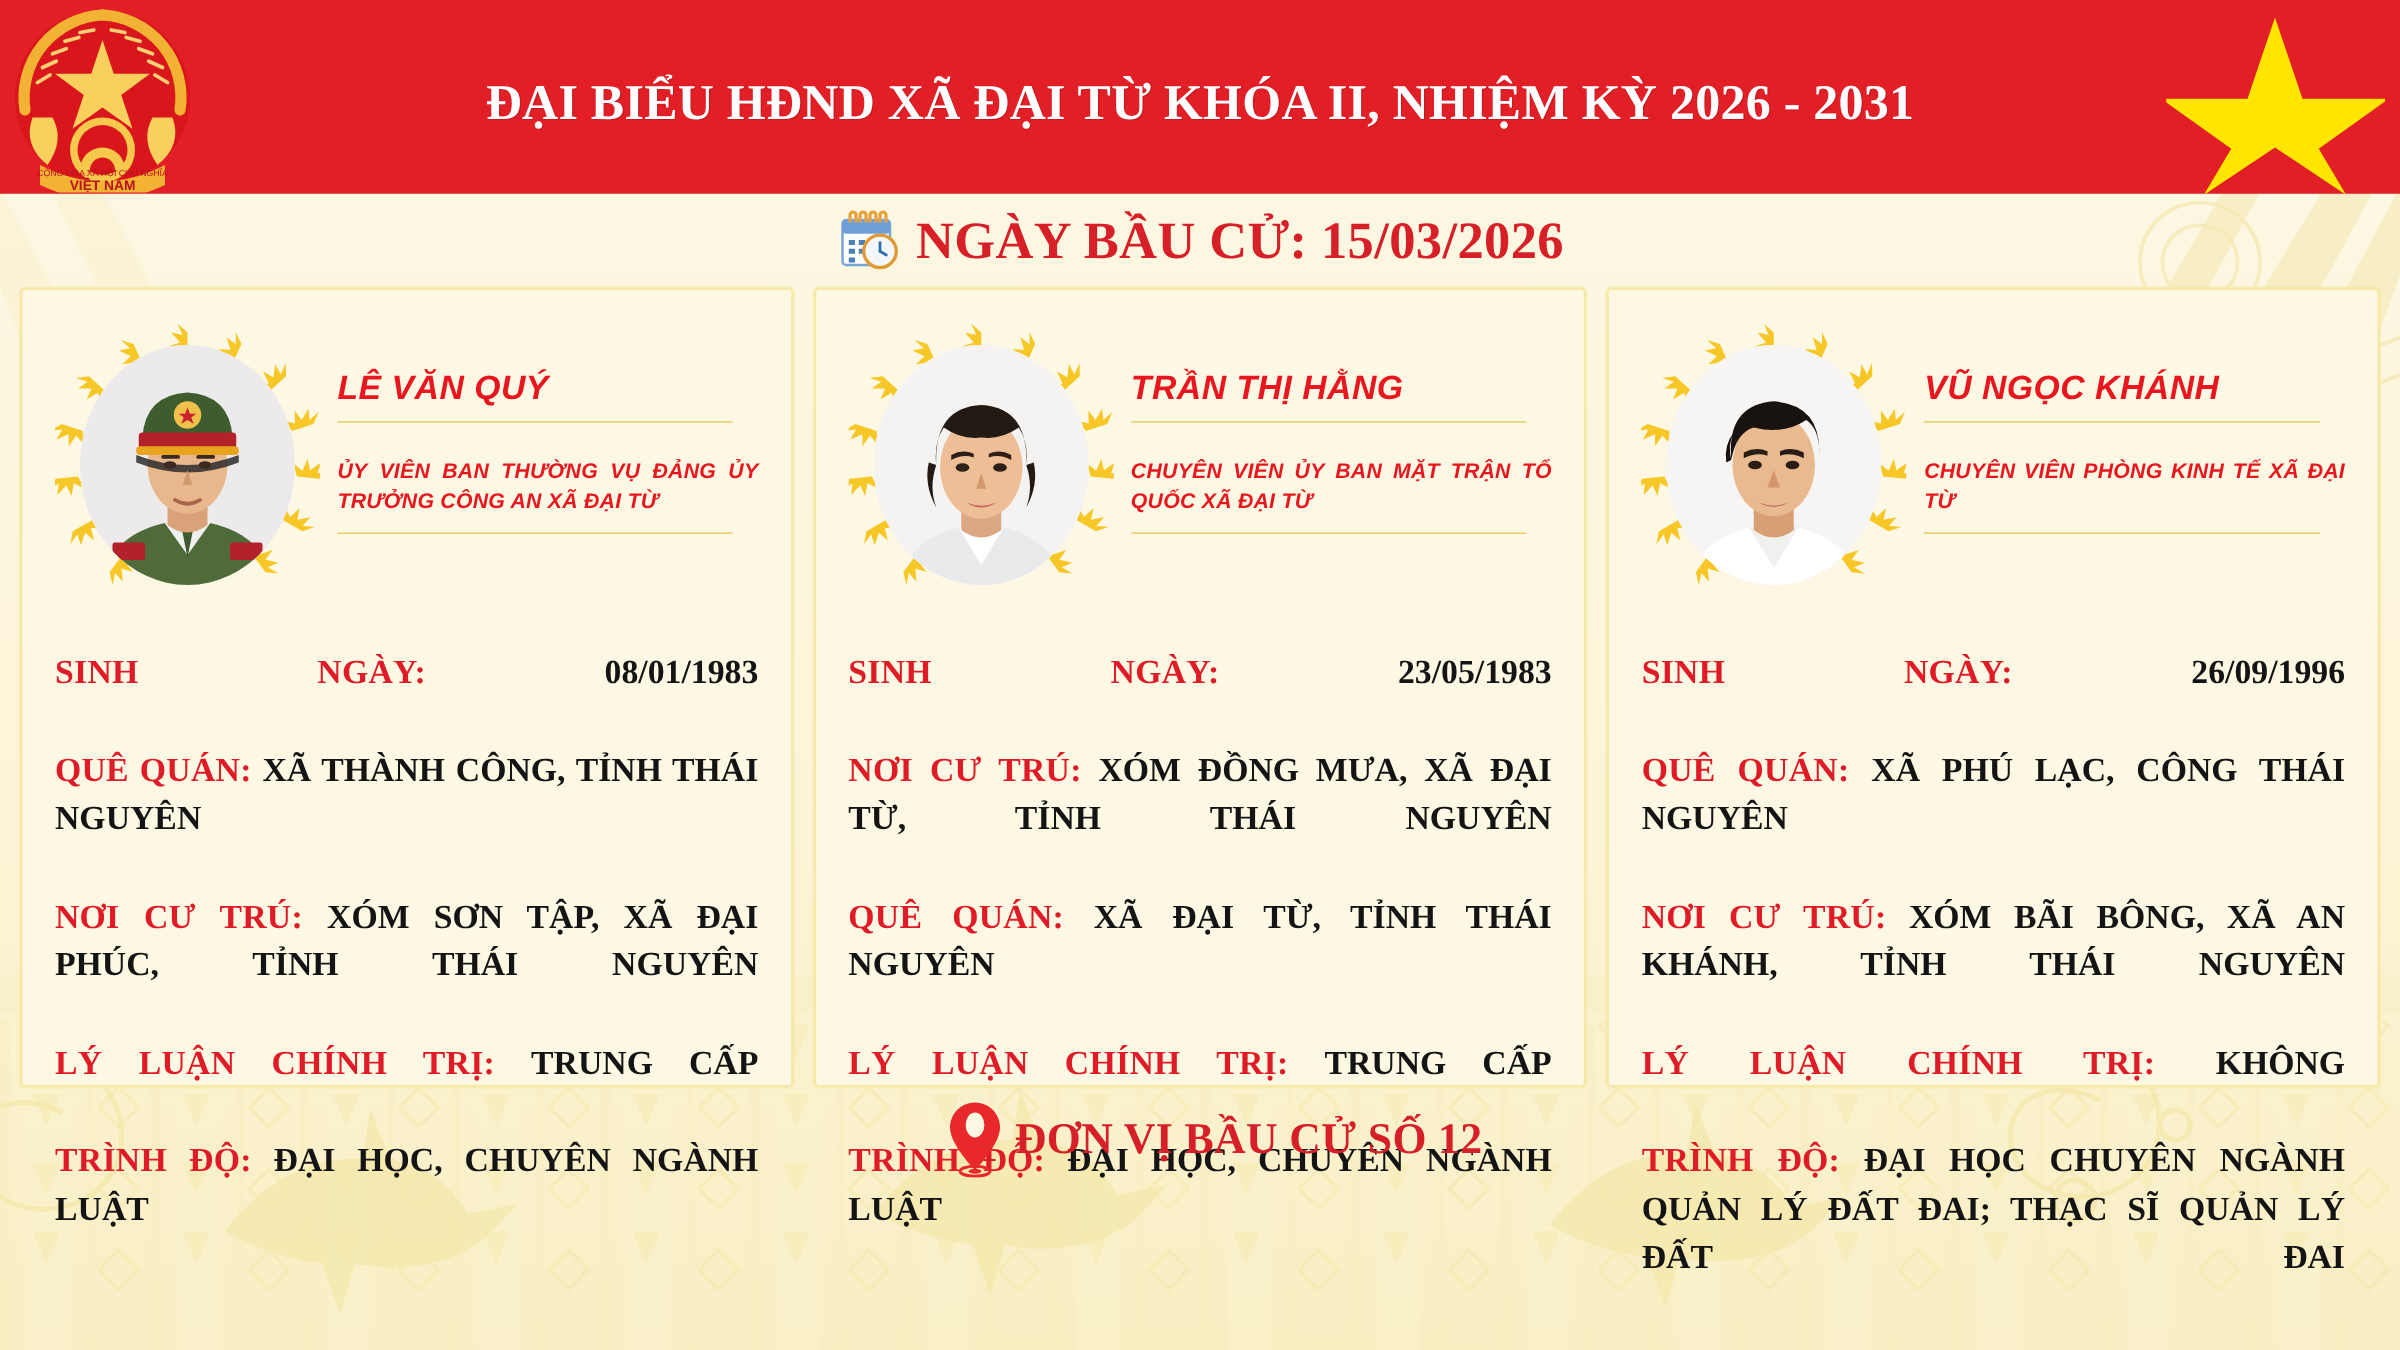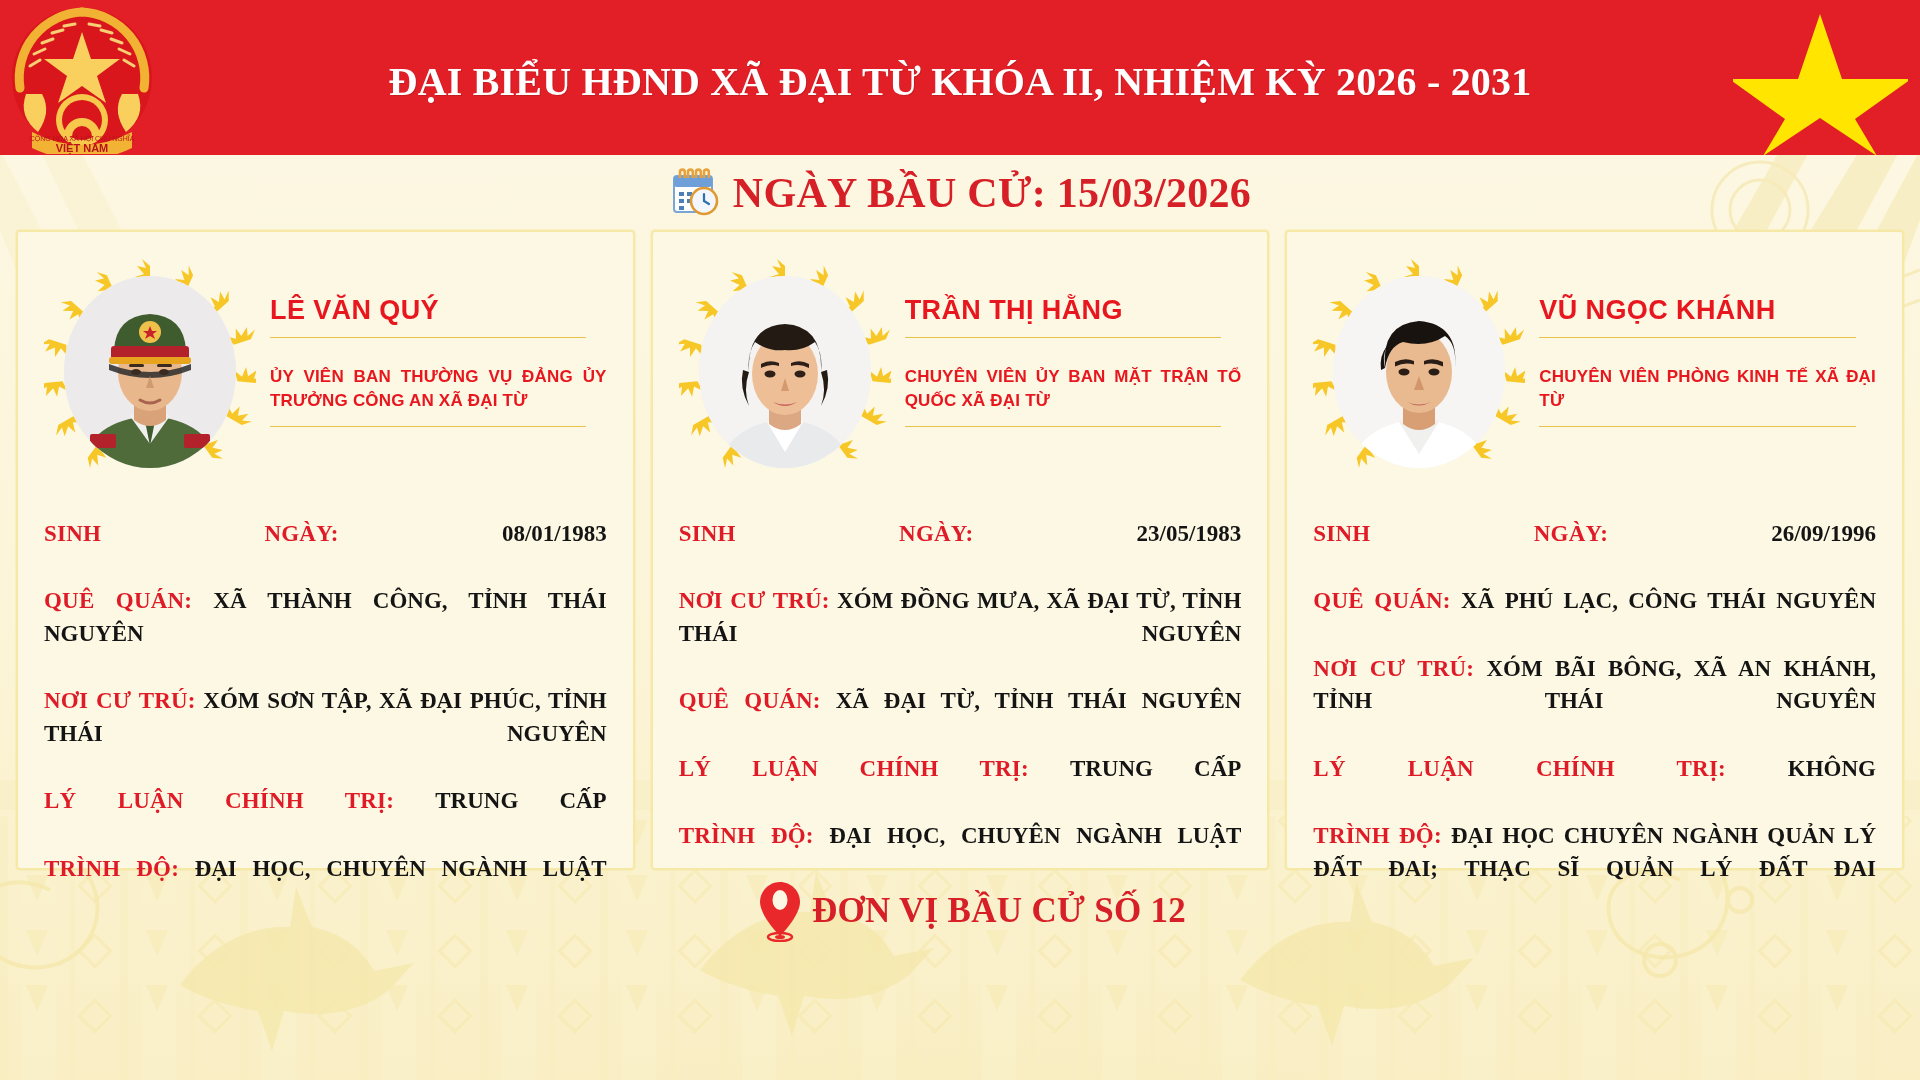--- a/index.html
+++ b/index.html
@@ -152,20 +152,21 @@
     border-radius: 50% / 50%;
     overflow: hidden;
     background: #f2f2f2;
   }
   .portrait svg { width: 100%; height: 100%; display: block; }
 
   .card-idblock {
     flex: 1 1 auto;
     padding-top: 38px;
     min-width: 0;
+    font-style: italic;
   }
   .cand-name {
     color: #e8171f;
     font-family: "Liberation Sans", "DejaVu Sans", sans-serif;
     font-weight: bold;
     font-size: 27px;
     letter-spacing: .4px;
     line-height: 1.1;
     white-space: nowrap;
   }
@@ -188,21 +189,21 @@
   .rule2 {
     height: 1px;
     background: #e8c24a;
     margin-top: 12px;
     width: 94%;
   }
 
   
   .card-details {
     margin-top: 32px;
-    font-size: 23px;
+    font-size: 27px;
     line-height: 1.42;
     color: #111;
   }
   .detail-row { margin-bottom: 2px; text-align: justify; }
   .detail-row::after { content: ""; display: inline-block; width: 100%; }
   .dl {
     color: #e01b28;
     font-weight: bold;
     letter-spacing: .2px;
   }

